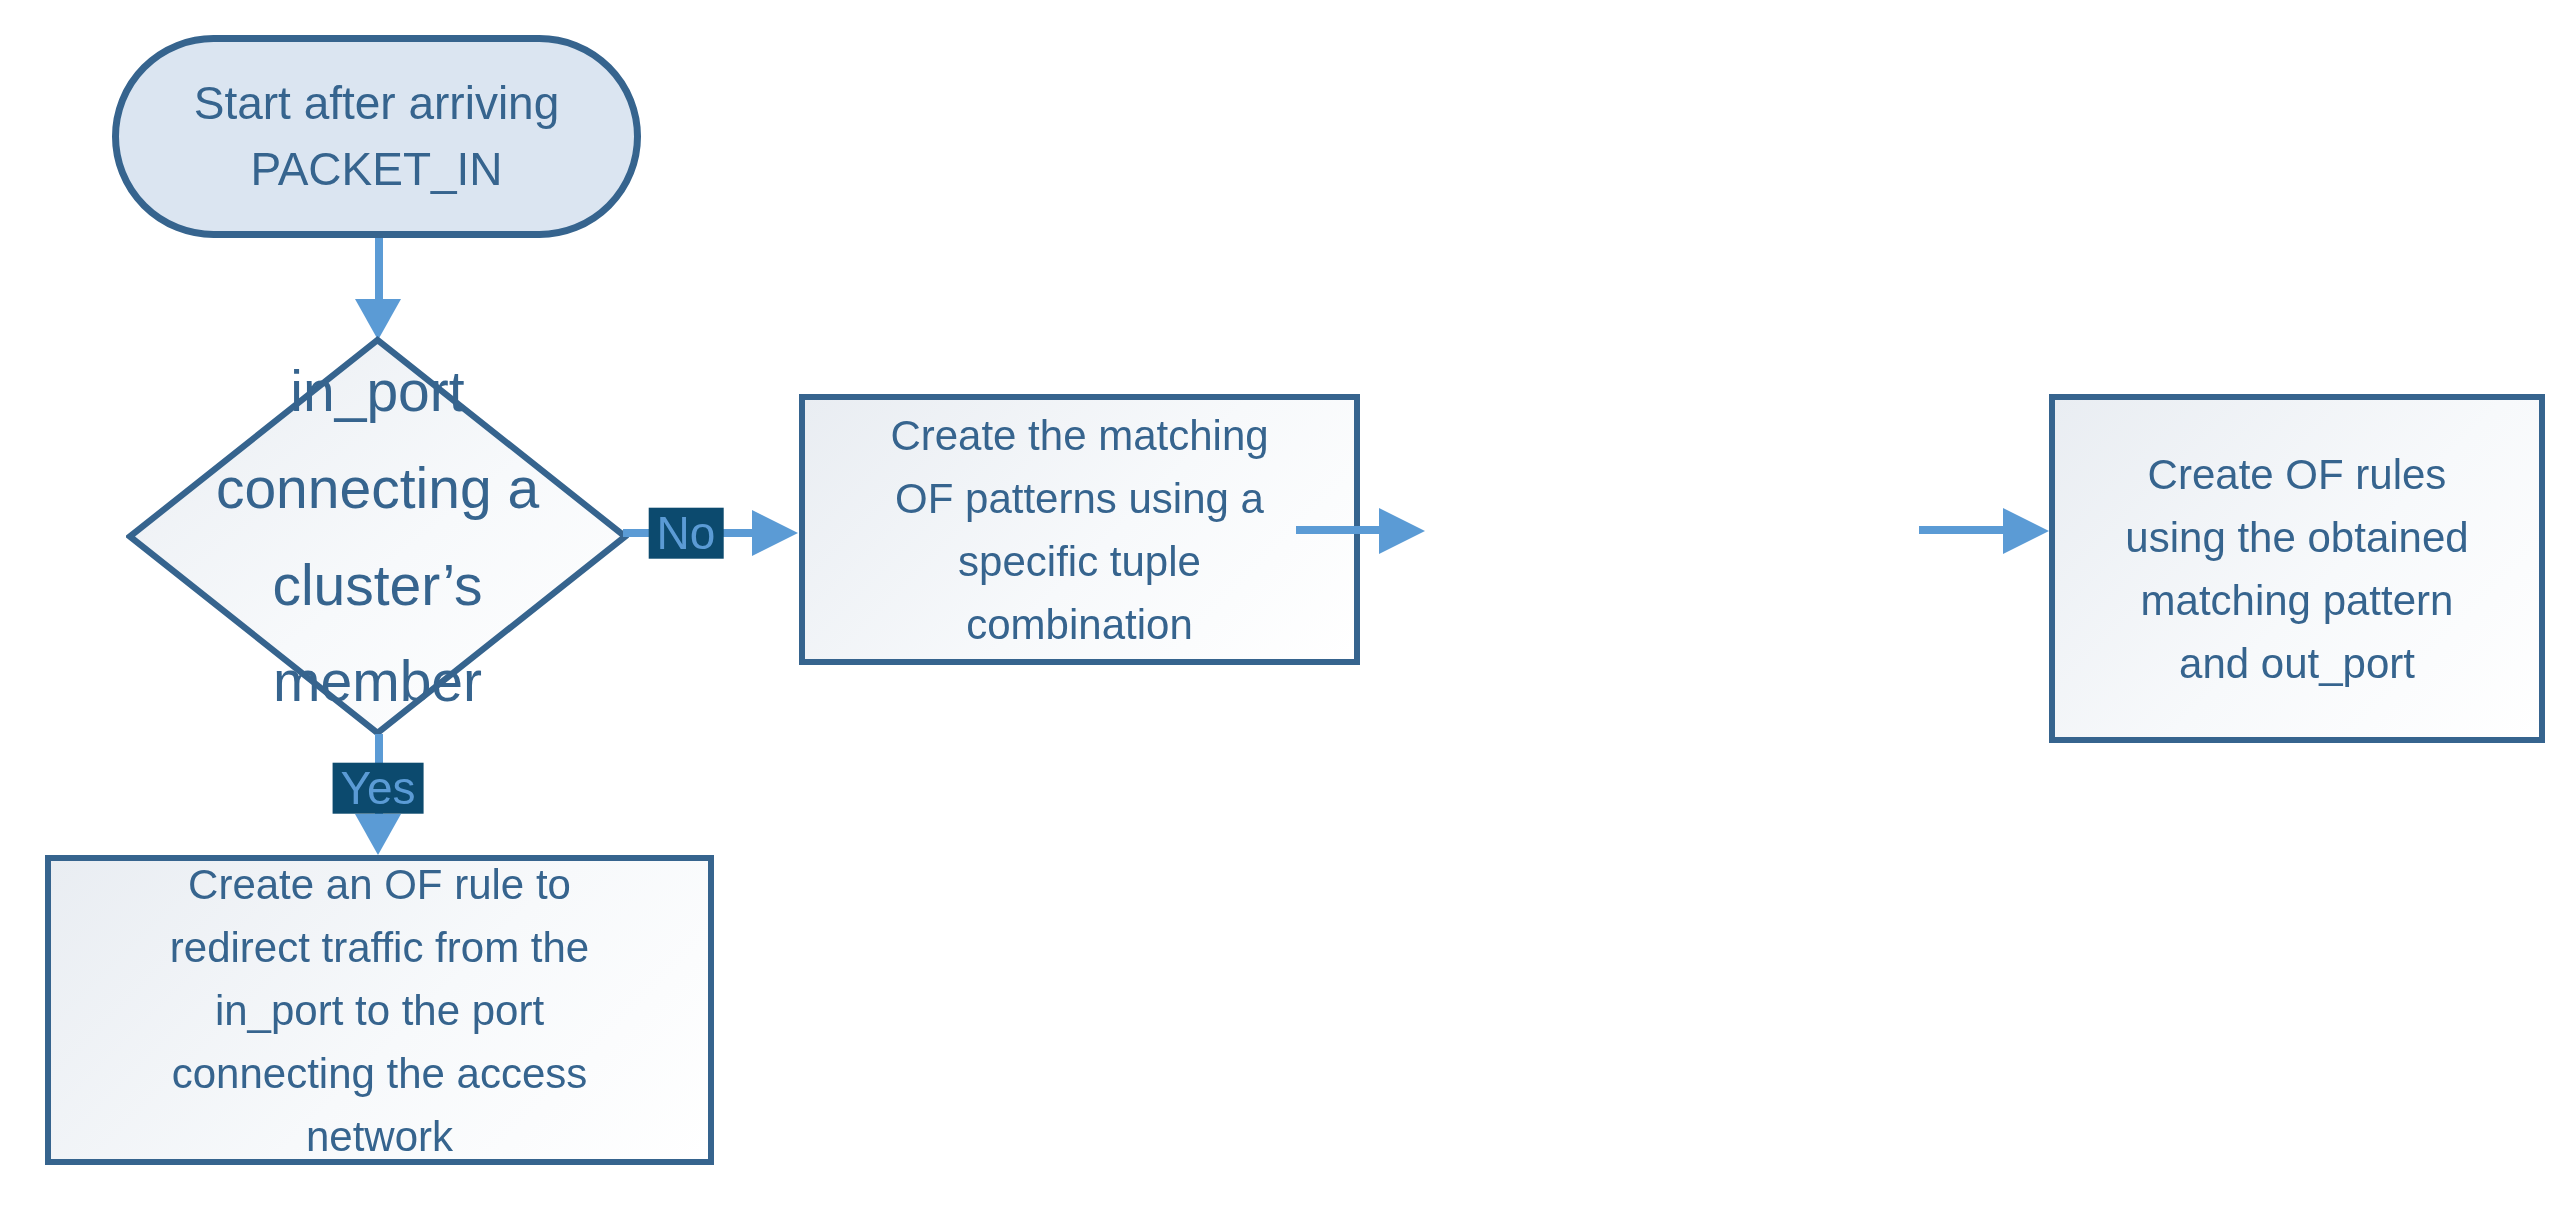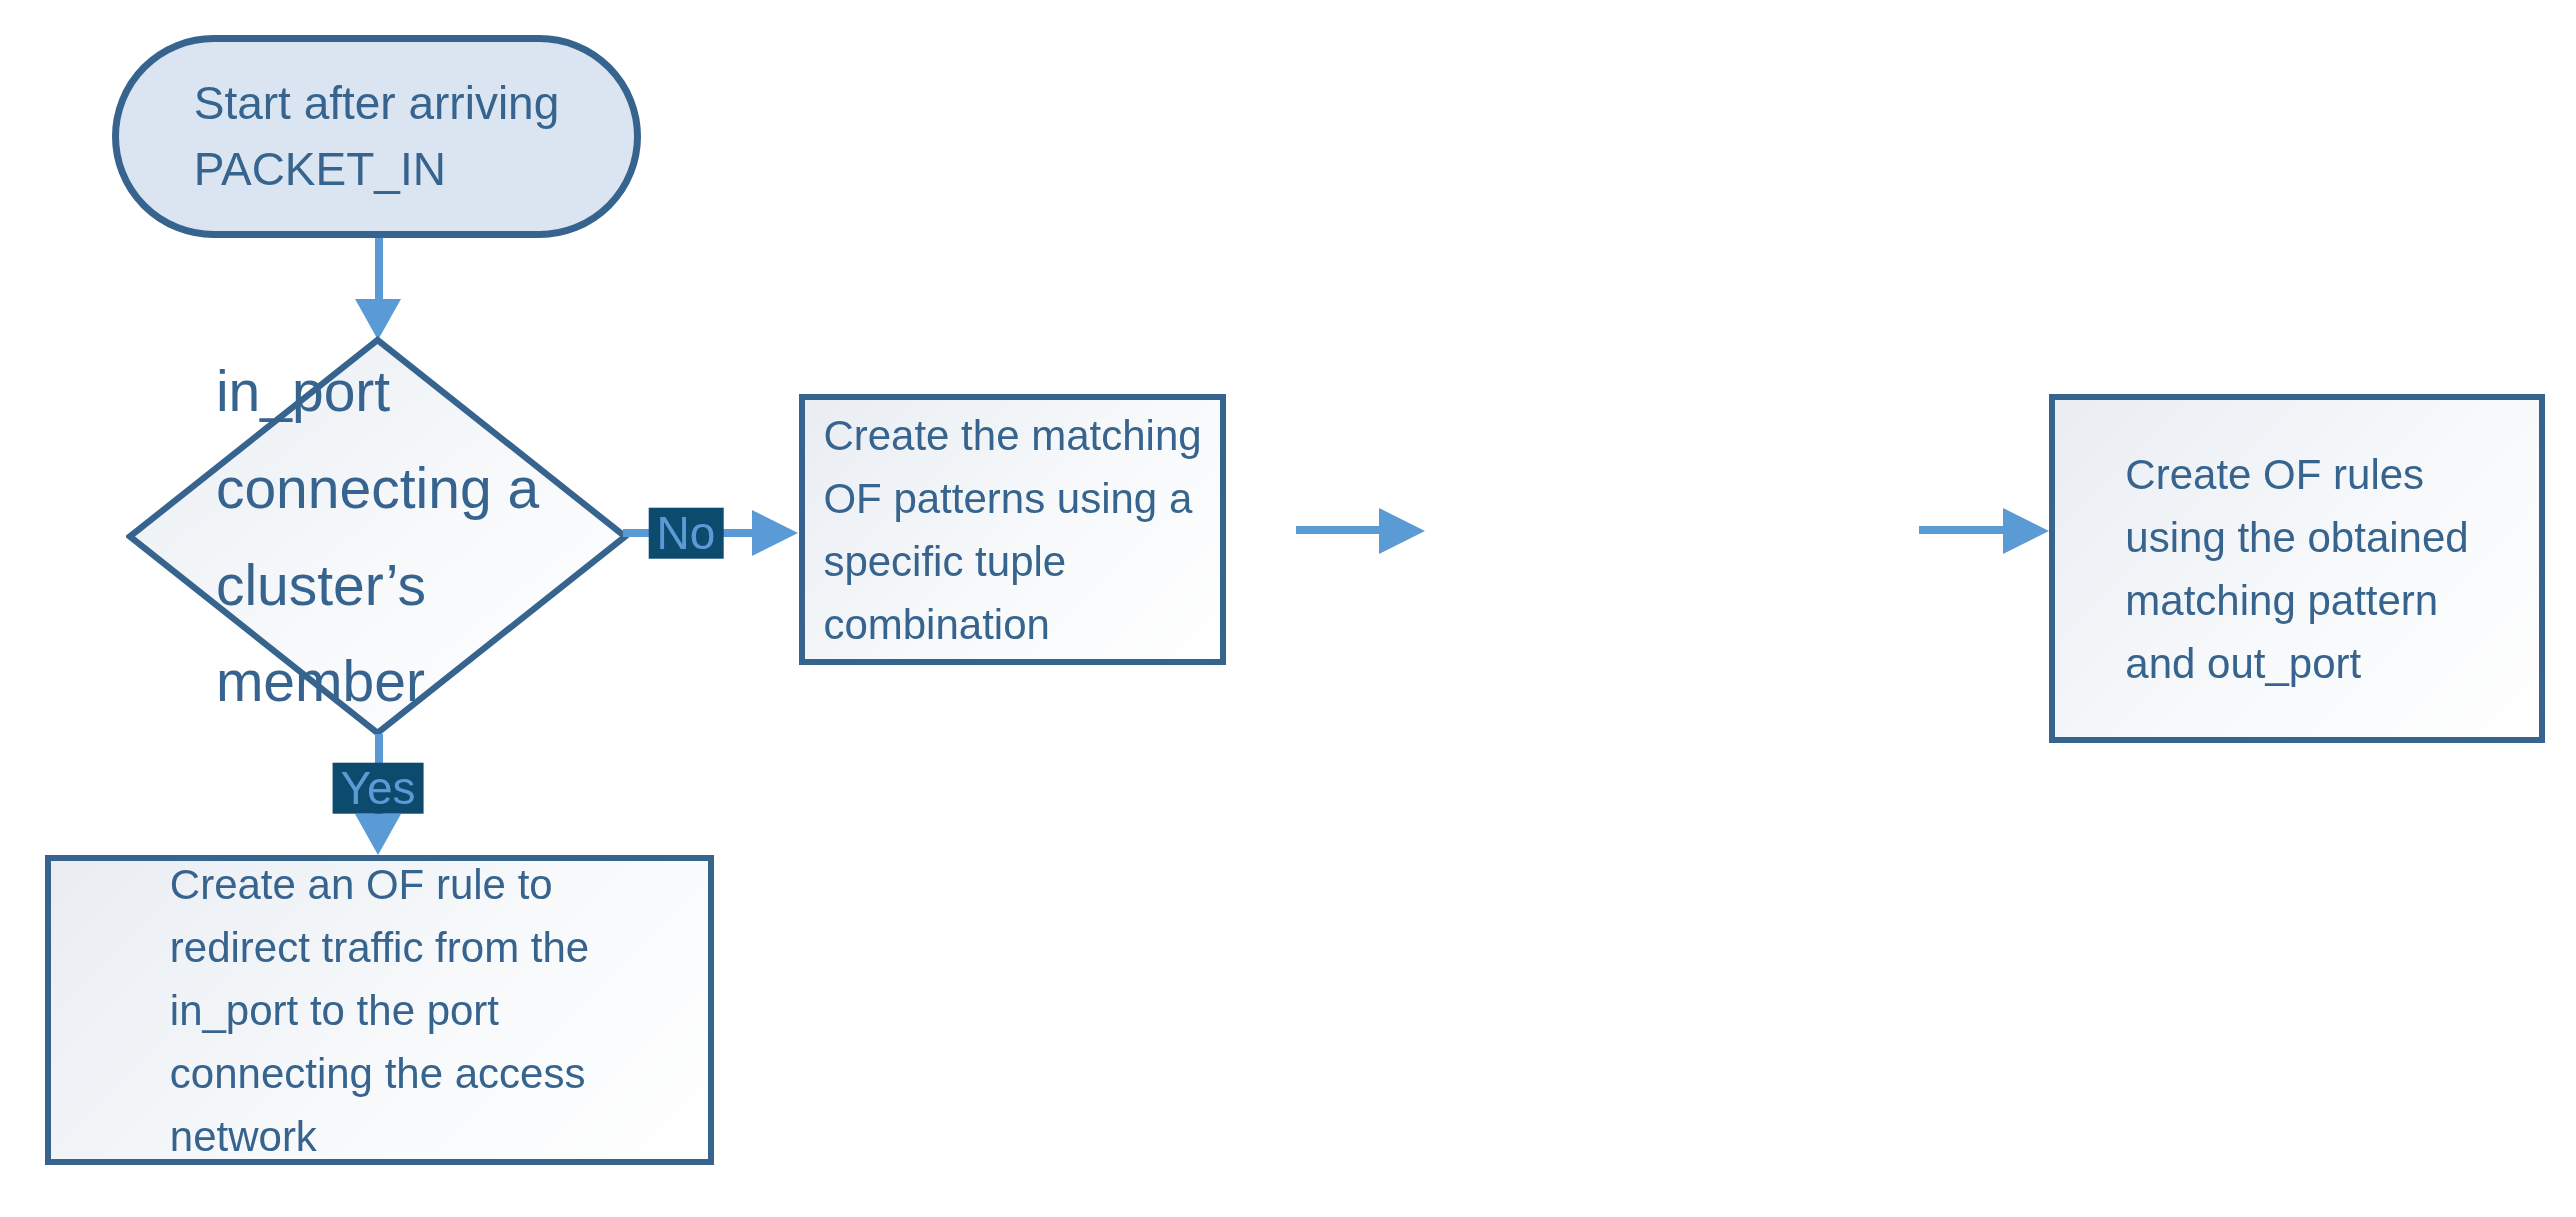--- a/index.html
+++ b/index.html
@@ -5,20 +5,21 @@
   html,body{margin:0;padding:0;background:#ffffff;}
   #canvas{
     position:relative;
     width:2576px;height:1218px;
     background:#ffffff;
     font-family:"Liberation Sans", sans-serif;
     overflow:hidden;
   }
   .node-text{
     white-space:pre-line;
+    text-align:center;
     color:#36648E;
   }
   
   .terminator{
     position:absolute;
     left:112px;top:35px;width:529px;height:203px;
     box-sizing:border-box;
     border:7.9px solid #36648E;
     border-radius:105px;
     background:#DBE5F1;
@@ -27,21 +28,21 @@
   }
   
   .process{
     position:absolute;
     box-sizing:border-box;
     border:6.3px solid #36648E;
     background:linear-gradient(135deg,#E9EDF2 0%,#F7F9FB 55%,#FFFFFF 100%);
     display:flex;align-items:center;justify-content:center;
     font-size:42px;line-height:1.5;
   }
-  #box-no-1{left:799px;top:394px;width:427px;height:271px;}
+  #box-no-1{left:799px;top:394px;width:561px;height:271px;}
   #box-no-2{left:1424px;top:394px;width:495px;height:271px;}
   #box-no-3{left:2049px;top:394px;width:496px;height:349px;}
   #box-yes {left:45px;  top:855px;width:669px;height:310px;}
   
   .decision{
     position:absolute;
     left:126px;top:336px;width:503px;height:401px;
   }
   .decision svg{position:absolute;left:0;top:0;}
   .decision .node-text{

